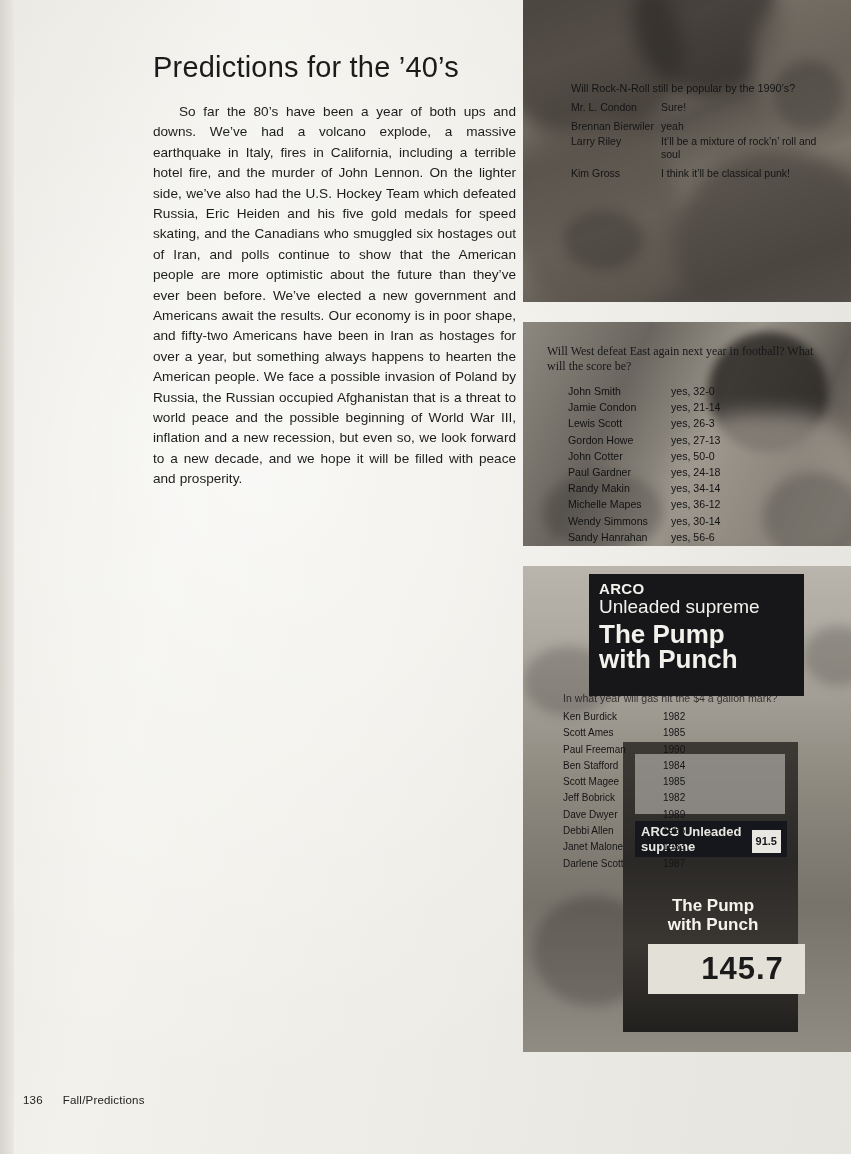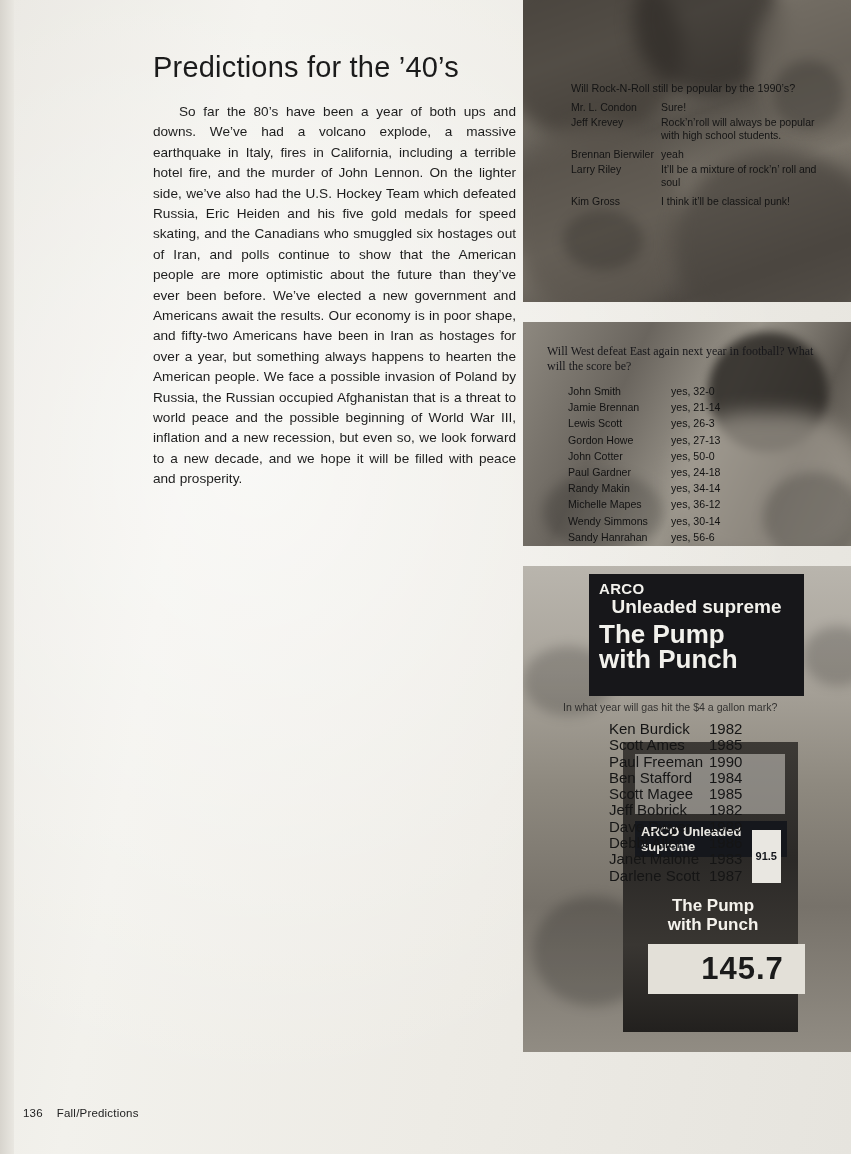--- a/index.html
+++ b/index.html
@@ -151,23 +151,22 @@
     padding: 6px 10px;
     box-sizing: border-box;
   }
   .arco-brand {
     font-size: 15px;
     font-weight: bold;
     letter-spacing: 0.3px;
   }
   .arco-line1 {
     font-size: 19px;
-    font-weight: bold;
+    font-weight: normal;
     margin-top: -1px;
-    text-align: center;
   }
   .arco-line2 {
     font-size: 26px;
     font-weight: bold;
     line-height: 27px;
     margin-top: 3px;
   }
   .pump-body {
     position: absolute;
     left: 100px;
@@ -199,21 +198,21 @@
     padding: 3px 6px;
     box-sizing: border-box;
   }
   .pump-grade {
     position: absolute;
     right: 6px;
     top: 9px;
     background: #e9e7e1;
     color: #15171c;
     font-size: 11px;
-    padding: 19px 4px;
+    padding: 4px 4px;
   }
   .punch-banner {
     position: absolute;
     left: 120px;
     top: 330px;
     width: 140px;
     color: #f4f2ec;
     font-size: 17px;
     font-weight: bold;
     line-height: 19px;
@@ -231,47 +230,46 @@
     font-weight: 600;
     letter-spacing: 1px;
     display: flex;
     align-items: center;
     justify-content: center;
     padding-left: 32px;
   }
   .photo3-q {
     position: absolute;
     left: 40px;
-    top: 135px;
+    top: 126px;
     font-size: 10.6px;
     color: #1d1d1d;
     opacity: 0.85;
     white-space: nowrap;
   }
   .photo3-list {
     position: absolute;
     left: 40px;
-    top: 156px;
-    font-size: 15px;
+    top: 144px;
+    font-size: 10px;
     line-height: 14.3px;
     color: #151515;
-    margin-left: 46px;
   }
   .photo3-list .qa-name { width: 100px; flex: 0 0 100px; }
   .photo3-list .qa-answer { color: #151515; }
 
   
   .footer {
     position: absolute;
     left: 23px;
-    bottom: 35px;
+    bottom: 48px;
     font-size: 11.5px;
     color: #222;
     display: flex;
-    gap: 14px;
+    gap: 20px;
     align-items: baseline;
     justify-content: center;
   }
   .footer .folio { letter-spacing: 0.2px; }
   .footer .section { letter-spacing: 0.2px; }
 
   
   .speck {
     position: absolute;
     border-radius: 50%;
@@ -299,24 +297,20 @@
     <div class="blob" style="left:150px; top:150px; width:210px; height:190px; background:#4a453f;"></div>
     <div class="speck" style="left:40px; top:210px; width:80px; height:60px;"></div>
     <div class="speck" style="left:250px; top:60px; width:70px; height:70px;"></div>
 
     <div class="qa-overlay" style="left:48px; top:82px; width:265px;">
       <div class="qa-question">Will Rock-N-Roll still be popular by the 1990’s?</div>
       <div class="qa-row">
         <span class="qa-name">Mr. L. Condon</span>
         <span class="qa-answer">Sure!</span>
       </div>
-      <div class="qa-row">
-        <span class="qa-name">Jeff Krevey</span>
-        <span class="qa-answer">Rock’n’roll will always be popular with high school students.</span>
-      </div>
       <div class="qa-row" style="margin-top:6px;">
         <span class="qa-name">Brennan Bierwiler</span>
         <span class="qa-answer">yeah</span>
       </div>
       <div class="qa-row">
         <span class="qa-name">Larry Riley</span>
         <span class="qa-answer">It’ll be a mixture of rock’n’ roll and soul</span>
       </div>
       <div class="qa-row" style="margin-top:6px;">
         <span class="qa-name">Kim Gross</span>
@@ -332,21 +326,21 @@
     <div class="speck" style="left:240px; top:150px; width:100px; height:90px;"></div>
 
     <div class="photo2-q">Will West defeat East again next year in football? What will the score be?</div>
 
     <div class="photo2-list">
       <div class="qa-row">
         <span class="qa-name">John Smith</span>
         <span class="qa-answer">yes, 32-0</span>
       </div>
       <div class="qa-row">
-        <span class="qa-name">Jamie Brennan</span>
+        <span class="qa-name">Jamie Condon</span>
         <span class="qa-answer">yes, 21-14</span>
       </div>
       <div class="qa-row">
         <span class="qa-name">Lewis Scott</span>
         <span class="qa-answer">yes, 26-3</span>
       </div>
       <div class="qa-row">
         <span class="qa-name">Gordon Howe</span>
         <span class="qa-answer">yes, 27-13</span>
       </div>

